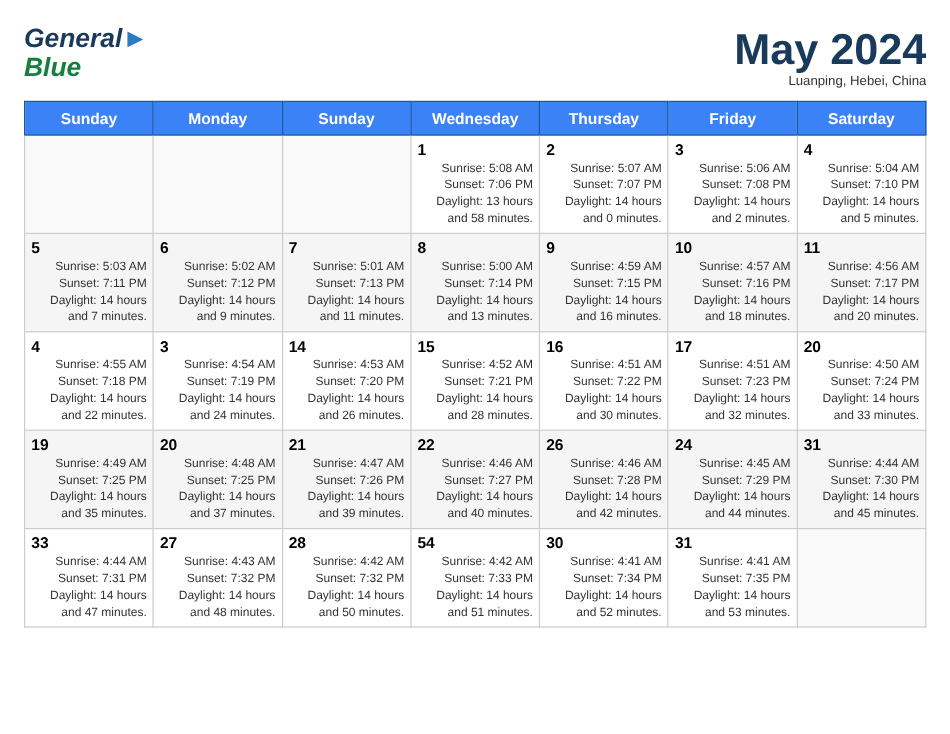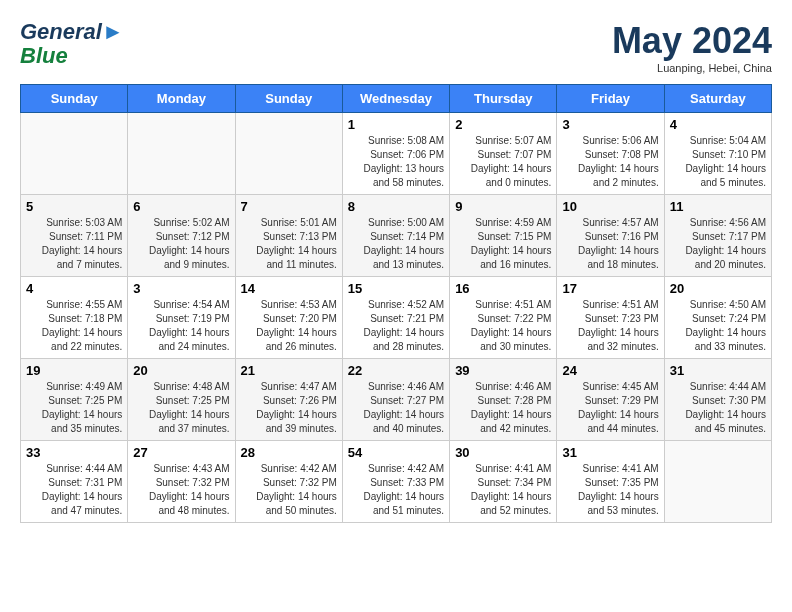--- a/index.html
+++ b/index.html
@@ -198,21 +198,21 @@
         </td>
         <td>
           <span class="day-num">21</span>
           <div class="day-info">Sunrise: 4:47 AM<br>Sunset: 7:26 PM<br>Daylight: 14 hours<br>and 39 minutes.</div>
         </td>
         <td>
           <span class="day-num">22</span>
           <div class="day-info">Sunrise: 4:46 AM<br>Sunset: 7:27 PM<br>Daylight: 14 hours<br>and 40 minutes.</div>
         </td>
         <td>
-          <span class="day-num">39</span>
+          <span class="day-num">26</span>
           <div class="day-info">Sunrise: 4:46 AM<br>Sunset: 7:28 PM<br>Daylight: 14 hours<br>and 42 minutes.</div>
         </td>
         <td>
           <span class="day-num">24</span>
           <div class="day-info">Sunrise: 4:45 AM<br>Sunset: 7:29 PM<br>Daylight: 14 hours<br>and 44 minutes.</div>
         </td>
         <td>
           <span class="day-num">31</span>
           <div class="day-info">Sunrise: 4:44 AM<br>Sunset: 7:30 PM<br>Daylight: 14 hours<br>and 45 minutes.</div>
         </td>

